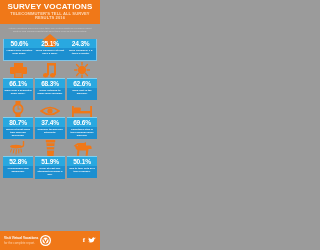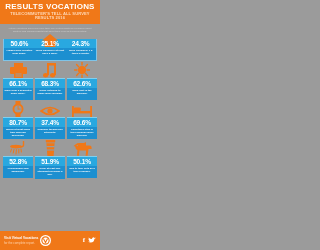--- a/index.html
+++ b/index.html
@@ -76,21 +76,21 @@
   }
   .social{margin-left:auto;padding-right:4px;display:flex;gap:3px;align-items:center;}
   .fb{color:#ffffff;font-size:7px;font-weight:bold;font-family:"Liberation Serif",serif;line-height:7px;}
 </style>
 </head>
 <body>
 
 <div class="page">
 
   <div class="hdr">
-    <div class="hdr-title">RESULTS VOCATIONS</div>
+    <div class="hdr-title">SURVEY VOCATIONS</div>
     <div class="hdr-sub">TELECOMMUTER'S TELL ALL SURVEY RESULTS 2016</div>
   </div>
   <div class="hdr-desc">Virtual Vocations surveyed more than 700 of its Registered Members about lifestyle and working habits that affect their lives as telecommuters.</div>
 
   <div style="position:relative;height:4px;">
     <div class="house">
       <svg width="16" height="13" viewBox="0 0 16 13">
         <polygon points="8,0 16,6.5 13.4,6.5 13.4,13 2.6,13 2.6,6.5 0,6.5" fill="#f07818"></polygon>
       </svg>
     </div>

